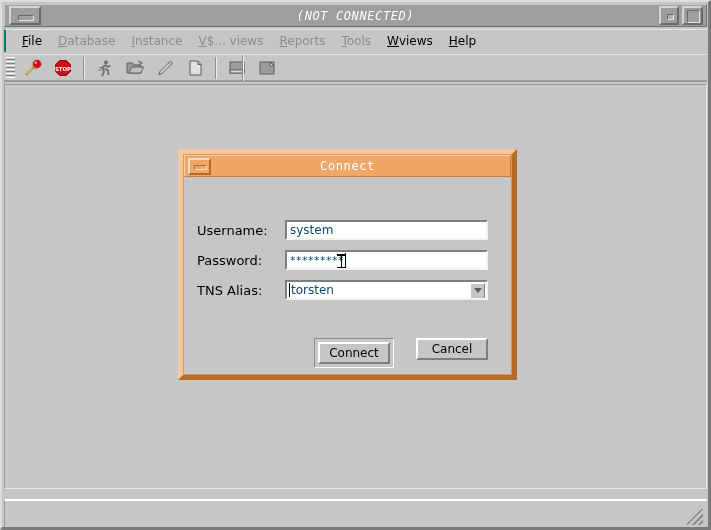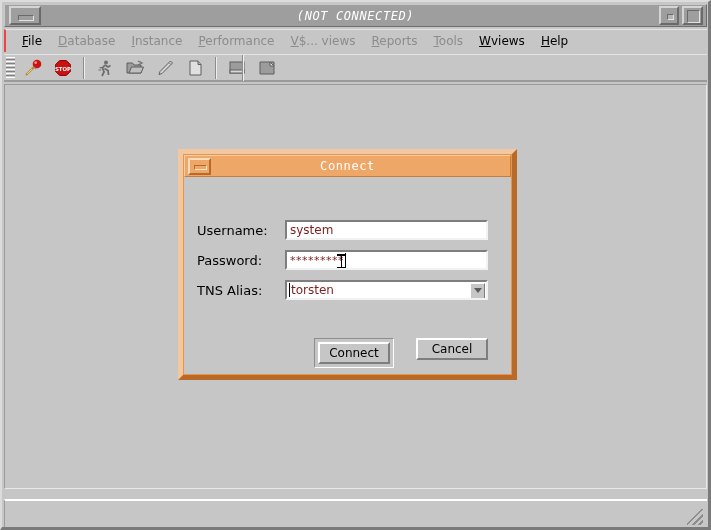--- a/index.html
+++ b/index.html
@@ -115,21 +115,21 @@
   }
 
   
   #menu-bar {
     position: absolute;
     left: 2px; top: 27px;
     width: 703px;
     height: 23px;
     background: #c6c6c6;
     box-sizing: border-box;
-    border-left: 2px solid #ef4444;
+    border-left: 2px solid #0f766e;
     border-top: 1px solid #e4e4e4;
     display: flex;
     align-items: center;
     padding-left: 8px;
   }
   .menu-item {
     font-size: 12px;
     padding: 2px 8px;
     color: #000000;
     white-space: nowrap;
@@ -323,21 +323,21 @@
     border-top: 2px solid #7e7e7e;
     border-left: 2px solid #7e7e7e;
     border-right: 2px solid #f2f2f2;
     border-bottom: 2px solid #f2f2f2;
     display: flex;
     align-items: center;
     overflow: hidden;
   }
   .field-text {
     font-size: 12px;
-    color: #7f1d1d;
+    color: #0c4a6e;
     padding-left: 3px;
     white-space: nowrap;
     font-family: "DejaVu Sans", "Liberation Sans", sans-serif;
   }
   .field-text.mask {
     letter-spacing: 0.5px;
     font-size: 11px;
   }
   .caret {
     display: inline-block;
@@ -437,21 +437,20 @@
     <div id="win-buttons-right">
       <div class="tb-btn" id="btn-restore-main"></div>
       <div class="tb-btn" id="btn-maximize-main"></div>
     </div>
   </div>
 
   <div id="menu-bar">
     <div class="menu-item"><span class="mn">F</span><span>ile</span></div>
     <div class="menu-item disabled"><span class="mn">D</span><span>atabase</span></div>
     <div class="menu-item disabled"><span class="mn">I</span><span>nstance</span></div>
-    <div class="menu-item disabled"><span class="mn">P</span><span>erformance</span></div>
     <div class="menu-item disabled"><span class="mn">V</span><span>$... views</span></div>
     <div class="menu-item disabled"><span class="mn">R</span><span>eports</span></div>
     <div class="menu-item disabled"><span class="mn">T</span><span>ools</span></div>
     <div class="menu-item"><span class="mn">W</span><span>views</span></div>
     <div class="menu-item"><span class="mn">H</span><span>elp</span></div>
   </div>
 
   <div id="toolbar">
     <div id="toolbar-grip"></div>
 

